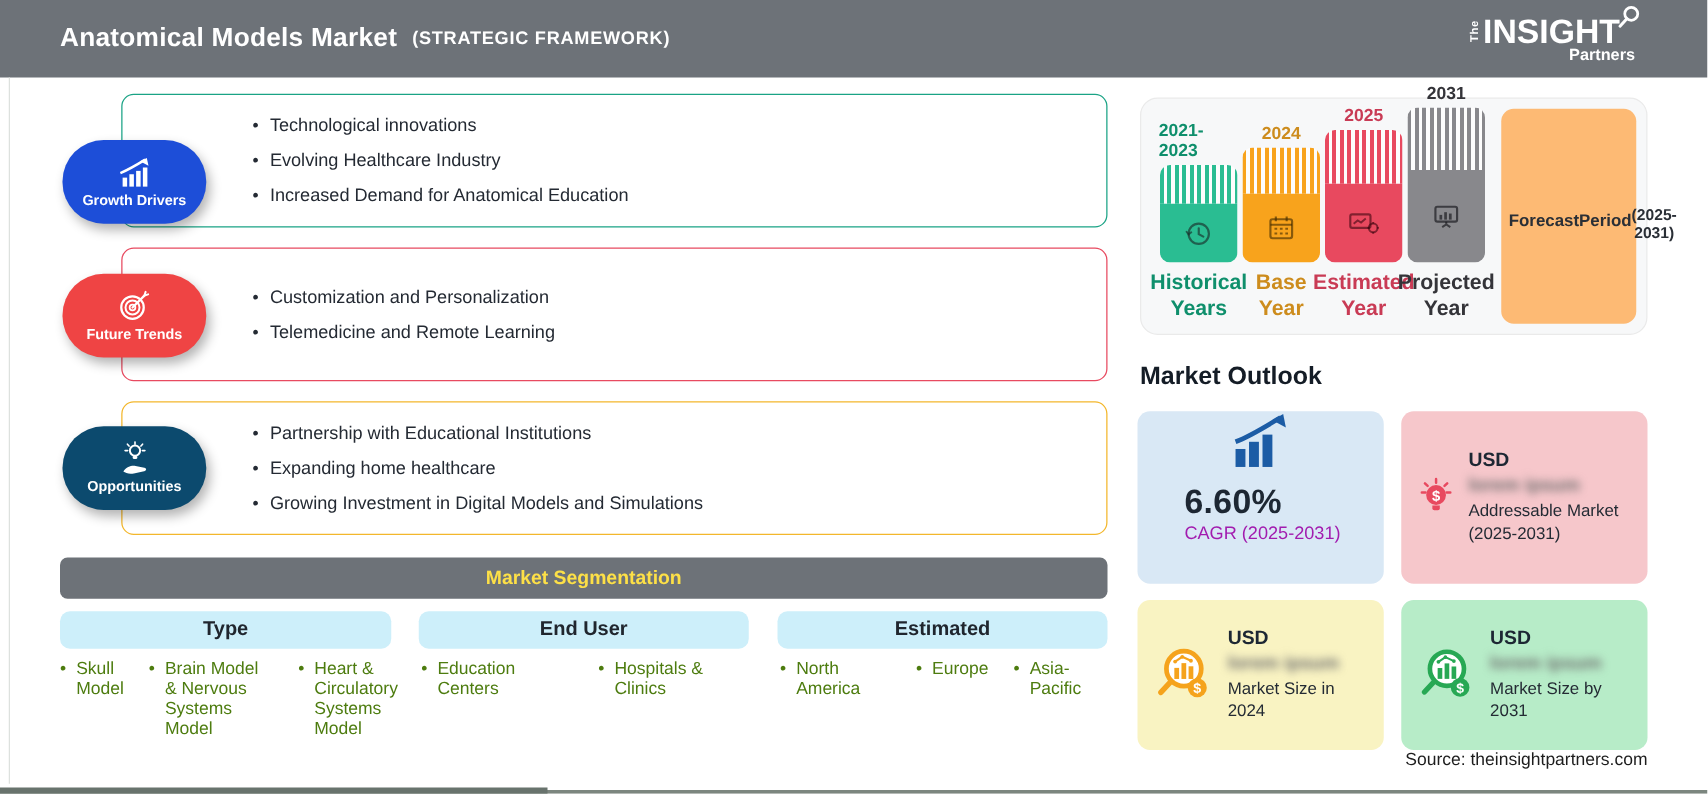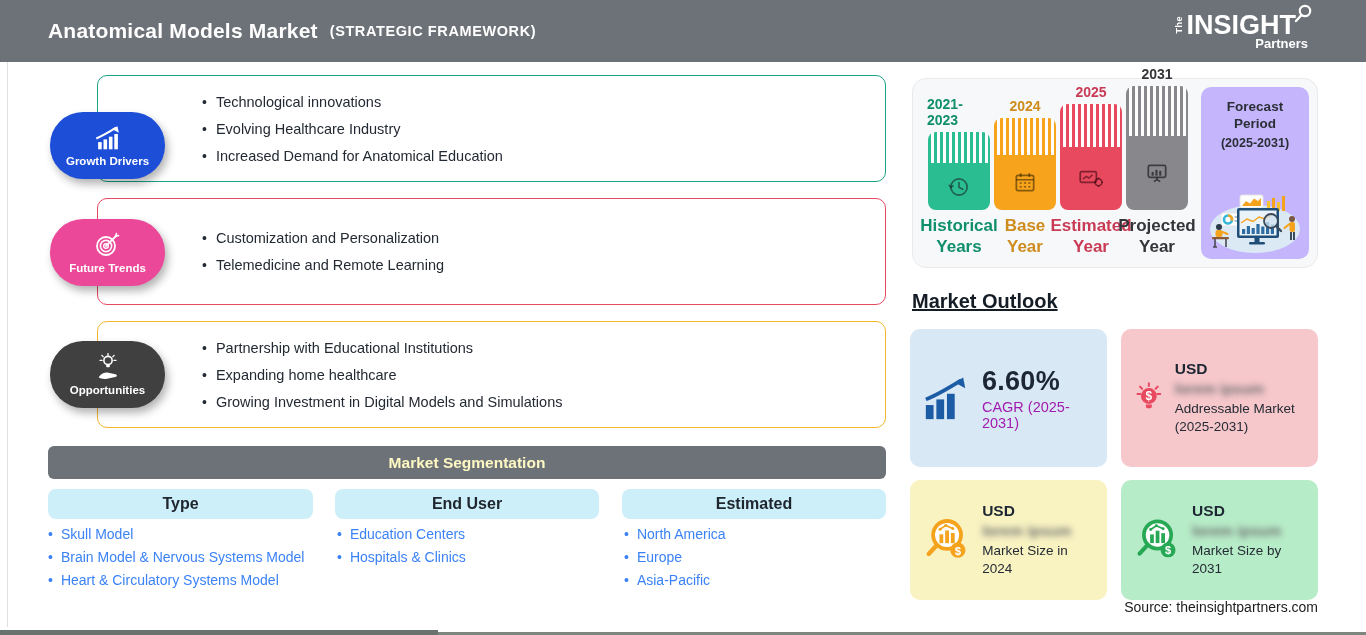--- a/index.html
+++ b/index.html
@@ -30,35 +30,35 @@
   .bullets { list-style:none; height:100%; display:flex; flex-direction:column; justify-content:center;
              gap:11px; padding-left:104px; font-size:14.5px; color:#242a33; }
   .bullets li { display:flex; gap:9px; align-items:baseline; }
   .bullets li::before { content:"•"; font-size:14px; color:#242a33; }
 
   .badge { position:absolute; left:50px; width:115px; height:67px; border-radius:33px; z-index:3;
            display:flex; flex-direction:column; align-items:center; justify-content:center; gap:3px;
            color:#fff; font-size:11.5px; font-weight:bold; white-space:nowrap;
            box-shadow:3px 5px 9px rgba(0,0,0,.30); }
   .badge.gd { top:112px;  background:#1d4ed8; }
-  .badge.ft { top:219px; background:#ec4899; }
-  .badge.op { top:341px; background:#404040; }
+  .badge.ft { top:219px; background:#ef4444; }
+  .badge.op { top:341px; background:#0c4a6e; }
 
   
   .seg-title { position:absolute; left:48px; top:446px; width:838px; height:33px; background:#6d7278;
                border-radius:6px; display:flex; align-items:center; justify-content:center;
-               color:#fef9c3; font-size:15.5px; font-weight:bold; }
+               color:#fde047; font-size:15.5px; font-weight:bold; }
   .seg-head { position:absolute; top:489px; height:30px; background:#cdeffa; border-radius:8px;
               display:flex; align-items:center; justify-content:center; font-size:16px;
               font-weight:bold; color:#20262e; }
   .seg-head.c1 { left:48px;  width:265px; }
   .seg-head.c2 { left:335px; width:264px; }
   .seg-head.c3 { left:622px; width:264px; }
-  .seg-list { position:absolute; top:526px; list-style:none; font-size:14px; color:#3b82f6;
-              display:flex; flex-direction:column; gap:7px; }
+  .seg-list { position:absolute; top:526px; list-style:none; font-size:14px; color:#4d7c0f;
+              display:flex; flex-direction:row; gap:20px; }
   .seg-list.c1 { left:48px;  width:280px; }
   .seg-list.c2 { left:337px; width:264px; }
   .seg-list.c3 { left:624px; width:262px; }
   .seg-list li { display:flex; gap:8px; align-items:baseline; }
   .seg-list li::before { content:"•"; }
 
   
   .chart-card { position:absolute; left:912px; top:78px; width:406px; height:190px; background:#f7f8f9;
                 border:1px solid #eaeaea; border-radius:14px; display:flex; padding:8px; gap:8px; }
   .bars-area { flex:1; display:flex; align-items:flex-end; justify-content:space-between; padding:0 4px 2px 6px; }
@@ -75,32 +75,32 @@
   .t-teal   .stripes { background:repeating-linear-gradient(90deg,#2abd92 0 3px,#fdfdfd 3px 6px); }
   .t-orange .stripes { background:repeating-linear-gradient(90deg,#f8a31c 0 3px,#fdfdfd 3px 6px); }
   .t-red    .stripes { background:repeating-linear-gradient(90deg,#e8495f 0 3px,#fdfdfd 3px 6px); }
   .t-gray   .stripes { background:repeating-linear-gradient(90deg,#88888c 0 3px,#fdfdfd 3px 6px); }
   .t-teal   .solid { background:#2abd92; }
   .t-orange .solid { background:#f8a31c; }
   .t-red    .solid { background:#e8495f; }
   .t-gray   .solid { background:#88888c; }
   .h1 { height:78px; } .h2 { height:92px; } .h3 { height:106px; } .h4 { height:124px; }
 
-  .forecast { width:108px; background:#c4b5fd; border-radius:10px; display:flex; flex-direction:column;
+  .forecast { width:108px; background:#fdba74; border-radius:10px; display:flex; flex-direction:row;
               align-items:center; text-align:center; padding:12px 6px 4px; }
   .forecast .f-line { font-size:13.5px; font-weight:bold; color:#2a2f36; line-height:1.25; }
   .forecast .f-range { font-size:12.5px; font-weight:bold; color:#2a2f36; margin-top:3px; }
   .forecast .illus { margin-top:auto; }
 
   
-  .mo-title { position:absolute; left:912px; top:290px; font-size:20px; font-weight:bold; color:#141c26;text-decoration:underline; }
+  .mo-title { position:absolute; left:912px; top:290px; font-size:20px; font-weight:bold; color:#141c26; }
   .cards { position:absolute; left:910px; top:329px; width:408px; display:grid;
            grid-template-columns:197px 197px; grid-template-rows:138px 120px; gap:13px 14px; }
   .card { border-radius:10px; display:flex; align-items:center; gap:11px; padding:0 10px 0 13px; }
-  .card.blue   { background:#d9e8f5; }
+  .card.blue   { background:#d9e8f5;flex-direction:column; }
   .card.pink   { background:#f6c7cb; }
   .card.yellow { background:#f9f3c2; }
   .card.green  { background:#b7ecc8; }
   .card .stack { display:flex; flex-direction:column; }
   .big-val { font-size:27px; font-weight:bold; color:#1d2733; letter-spacing:.3px; }
   .cagr-cap { font-size:14.5px; color:#a21caf; margin-top:2px; }
   .usd { font-size:15.5px; font-weight:bold; color:#1d2733; }
   .lorem { font-size:15px; font-weight:bold; color:#6e6e6e; filter:blur(3.2px); margin:2px 0 3px; }
   .card-cap { font-size:13.5px; color:#242b34; line-height:1.32; }
 

